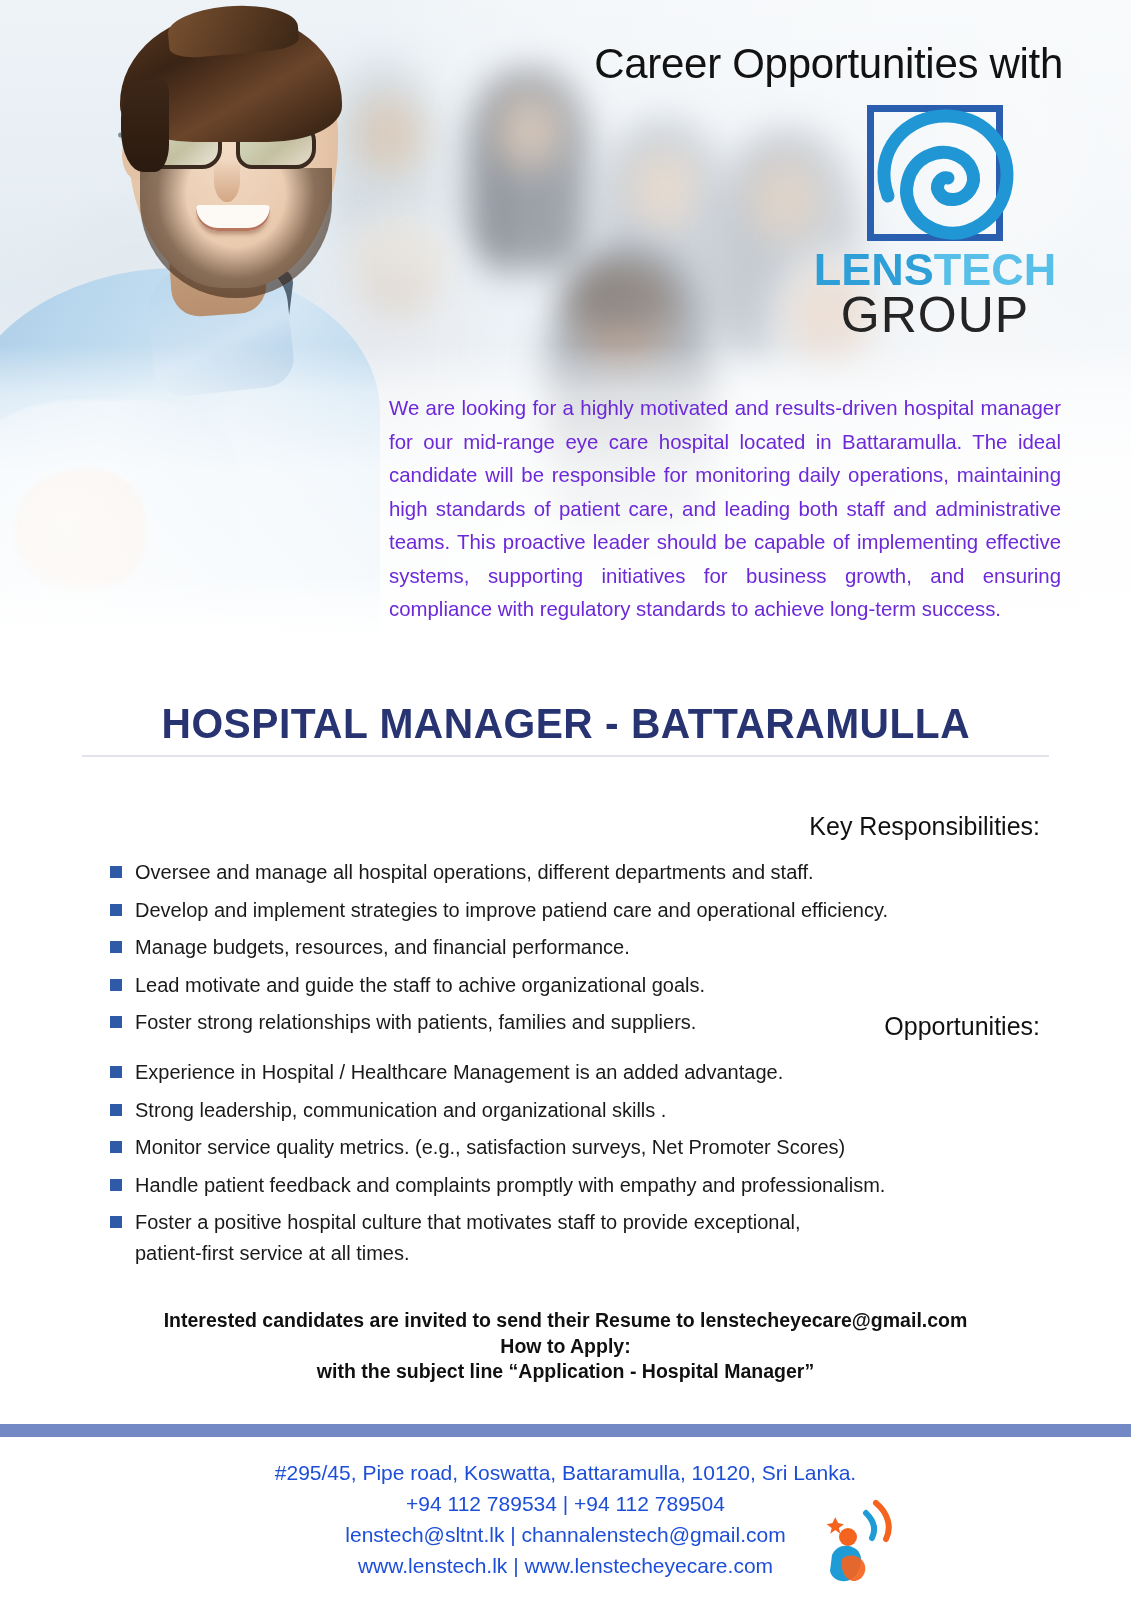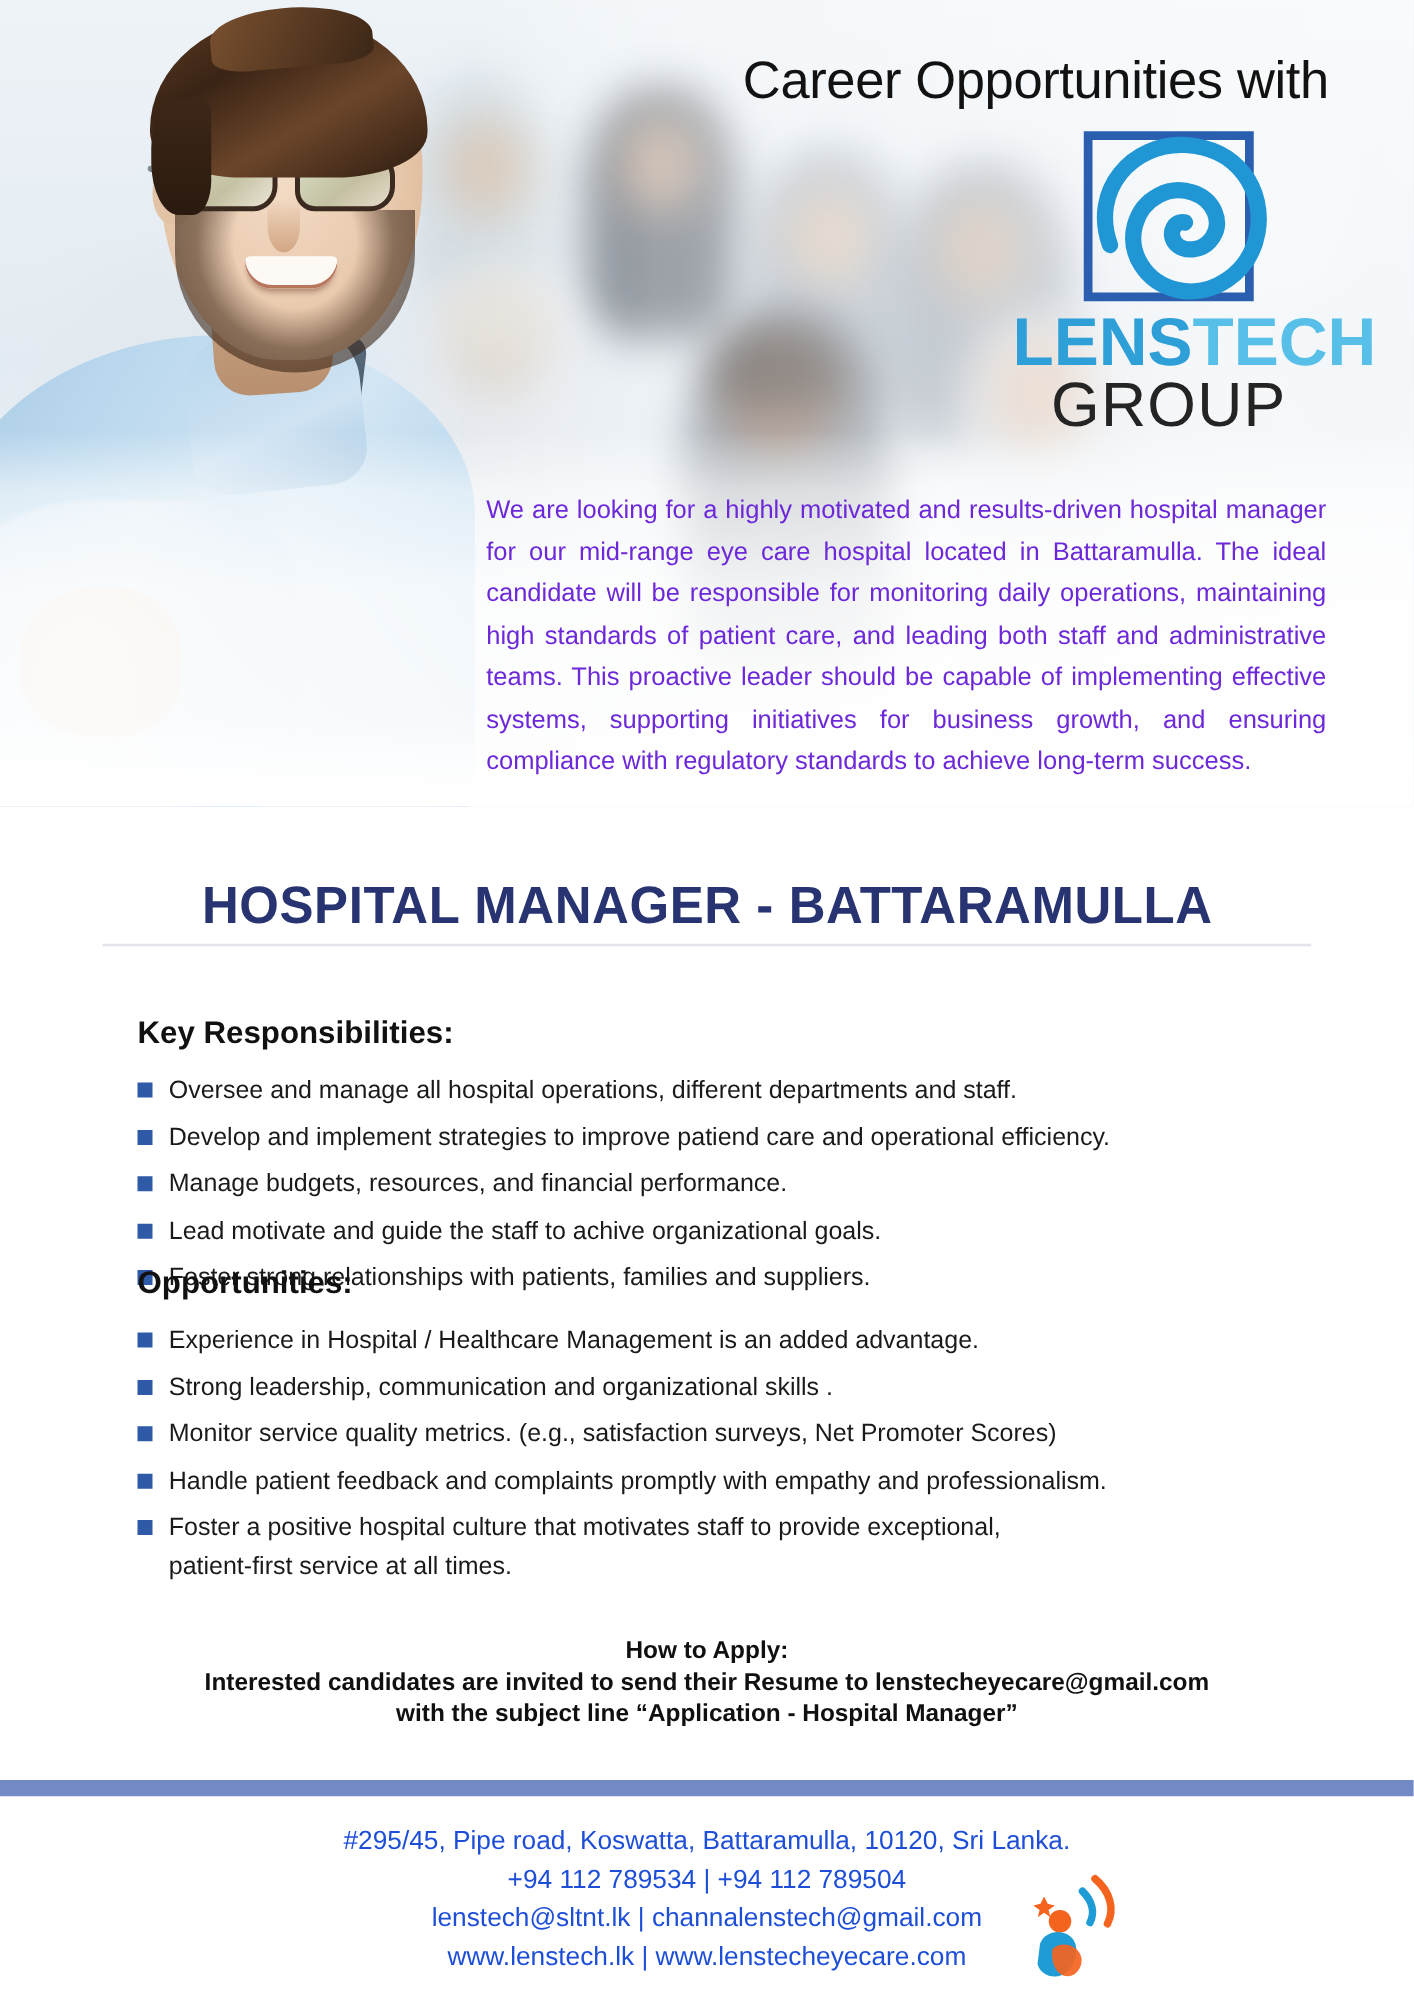--- a/index.html
+++ b/index.html
@@ -259,21 +259,21 @@
   .logo-mark {
     position: relative;
     width: 136px; height: 136px;
     margin: 0 auto 6px auto;
     border: 7px solid #2a5fb0;
     background: transparent;
   }
   .logo-mark svg { position: absolute; left: -12px; top: -12px; }
   .logo-word {
     text-align: center;
-    font-size: 54px;
+    font-size: 45px;
     font-weight: 700;
     letter-spacing: 0px;
     line-height: 1;
     white-space: nowrap;
   }
   .lens-part { color: #2f9fd8; }
   .tech-part { color: #58bfe8; }
   .logo-group {
     text-align: center;
     font-size: 50px;
@@ -316,23 +316,24 @@
     left: 82px; top: 755px;
     width: 967px;
     height: 2px;
     background: #e2e4ea;
   }
 
   
   .section { position: absolute; left: 110px; width: 930px; }
   .section-heading {
     font-size: 25px;
-    font-weight: 700;
+    font-weight: 400;
     color: #111111;
     margin-bottom: 17px;
+    text-align: right;
   }
   .bullet-list { list-style: none; }
   .bullet-item {
     display: flex;
     align-items: flex-start;
     font-size: 20px;
     line-height: 28.5px;
     color: #1a1a1a;
     margin-bottom: 9px;
   }
@@ -533,22 +534,22 @@
       </li>
       <li class="bullet-item">
         <span class="bullet-mark"></span>
         <span class="bullet-text">Foster a positive hospital culture that motivates staff to provide exceptional,</span>
       </li>
     </ul>
     <div class="bullet-cont">patient-first service at all times.</div>
   </div>
 
   <div class="apply">
+    <div>Interested candidates are invited to send their Resume to lenstecheyecare@gmail.com</div>
     <div>How to Apply:</div>
-    <div>Interested candidates are invited to send their Resume to lenstecheyecare@gmail.com</div>
     <div>with the subject line “Application - Hospital Manager”</div>
   </div>
 
   <div class="footer-band"></div>
 
   <div class="footer">
     <div>#295/45, Pipe road, Koswatta, Battaramulla, 10120, Sri Lanka.</div>
     <div>+94 112 789534 | +94 112 789504</div>
     <div>lenstech@sltnt.lk | channalenstech@gmail.com</div>
     <div>www.lenstech.lk | www.lenstecheyecare.com</div>

